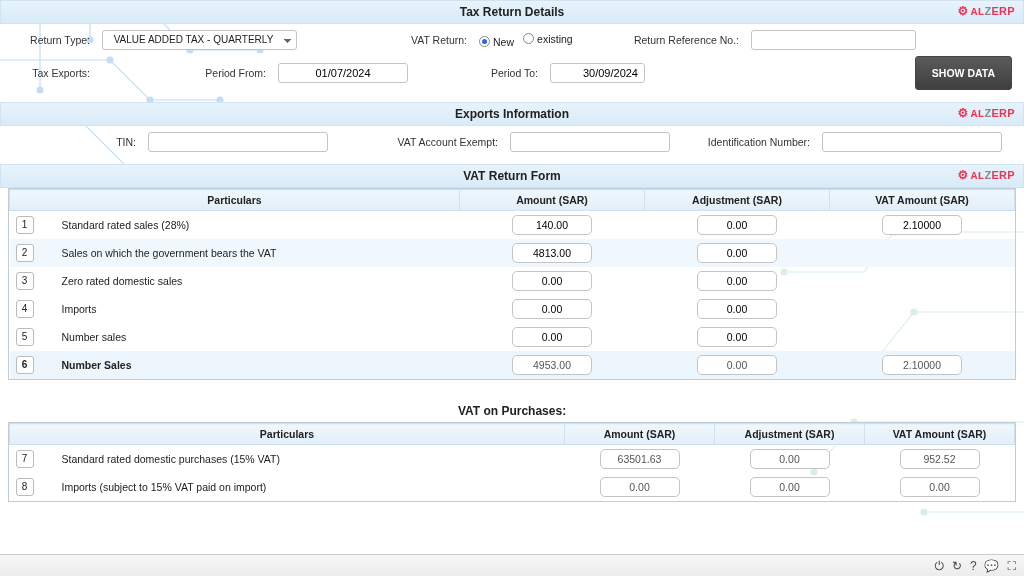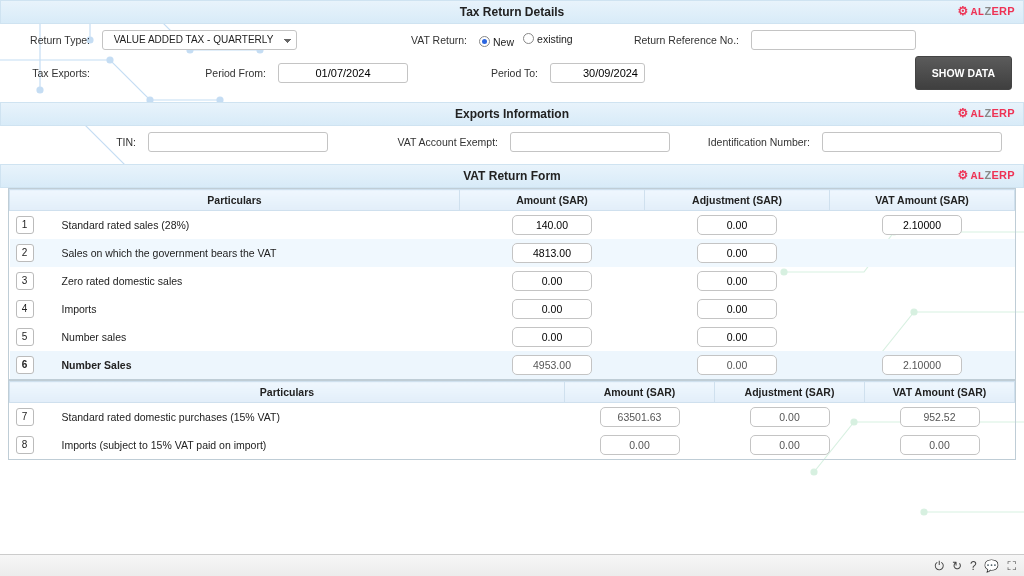--- a/index.html
+++ b/index.html
@@ -328,20 +328,21 @@
               <td class="rownum-cell"><span class="rownum">6</span></td>
               <td class="part">Number Sales</td>
               <td class="center"><input class="amt-input ro" readonly="" value="4953.00" style=""></td>
               <td class="center"><input class="amt-input ro" readonly="" value="0.00" style=""></td>
               <td class="center"><input class="amt-input ro" readonly="" value="2.10000" style=""></td>
             </tr>
           </tbody>
       </table>
     </div>
 
+    <div class="subhead" style="margin-top:18px">VAT on Purchases:</div>
     <div class="table-wrap">
       <table>
         <thead>
           <tr>
             <th colspan="2">Particulars</th>
             <th style="width:150px">Amount (SAR)</th>
             <th style="width:150px">Adjustment (SAR)</th>
             <th style="width:150px">VAT Amount (SAR)</th>
           </tr>
         </thead>

